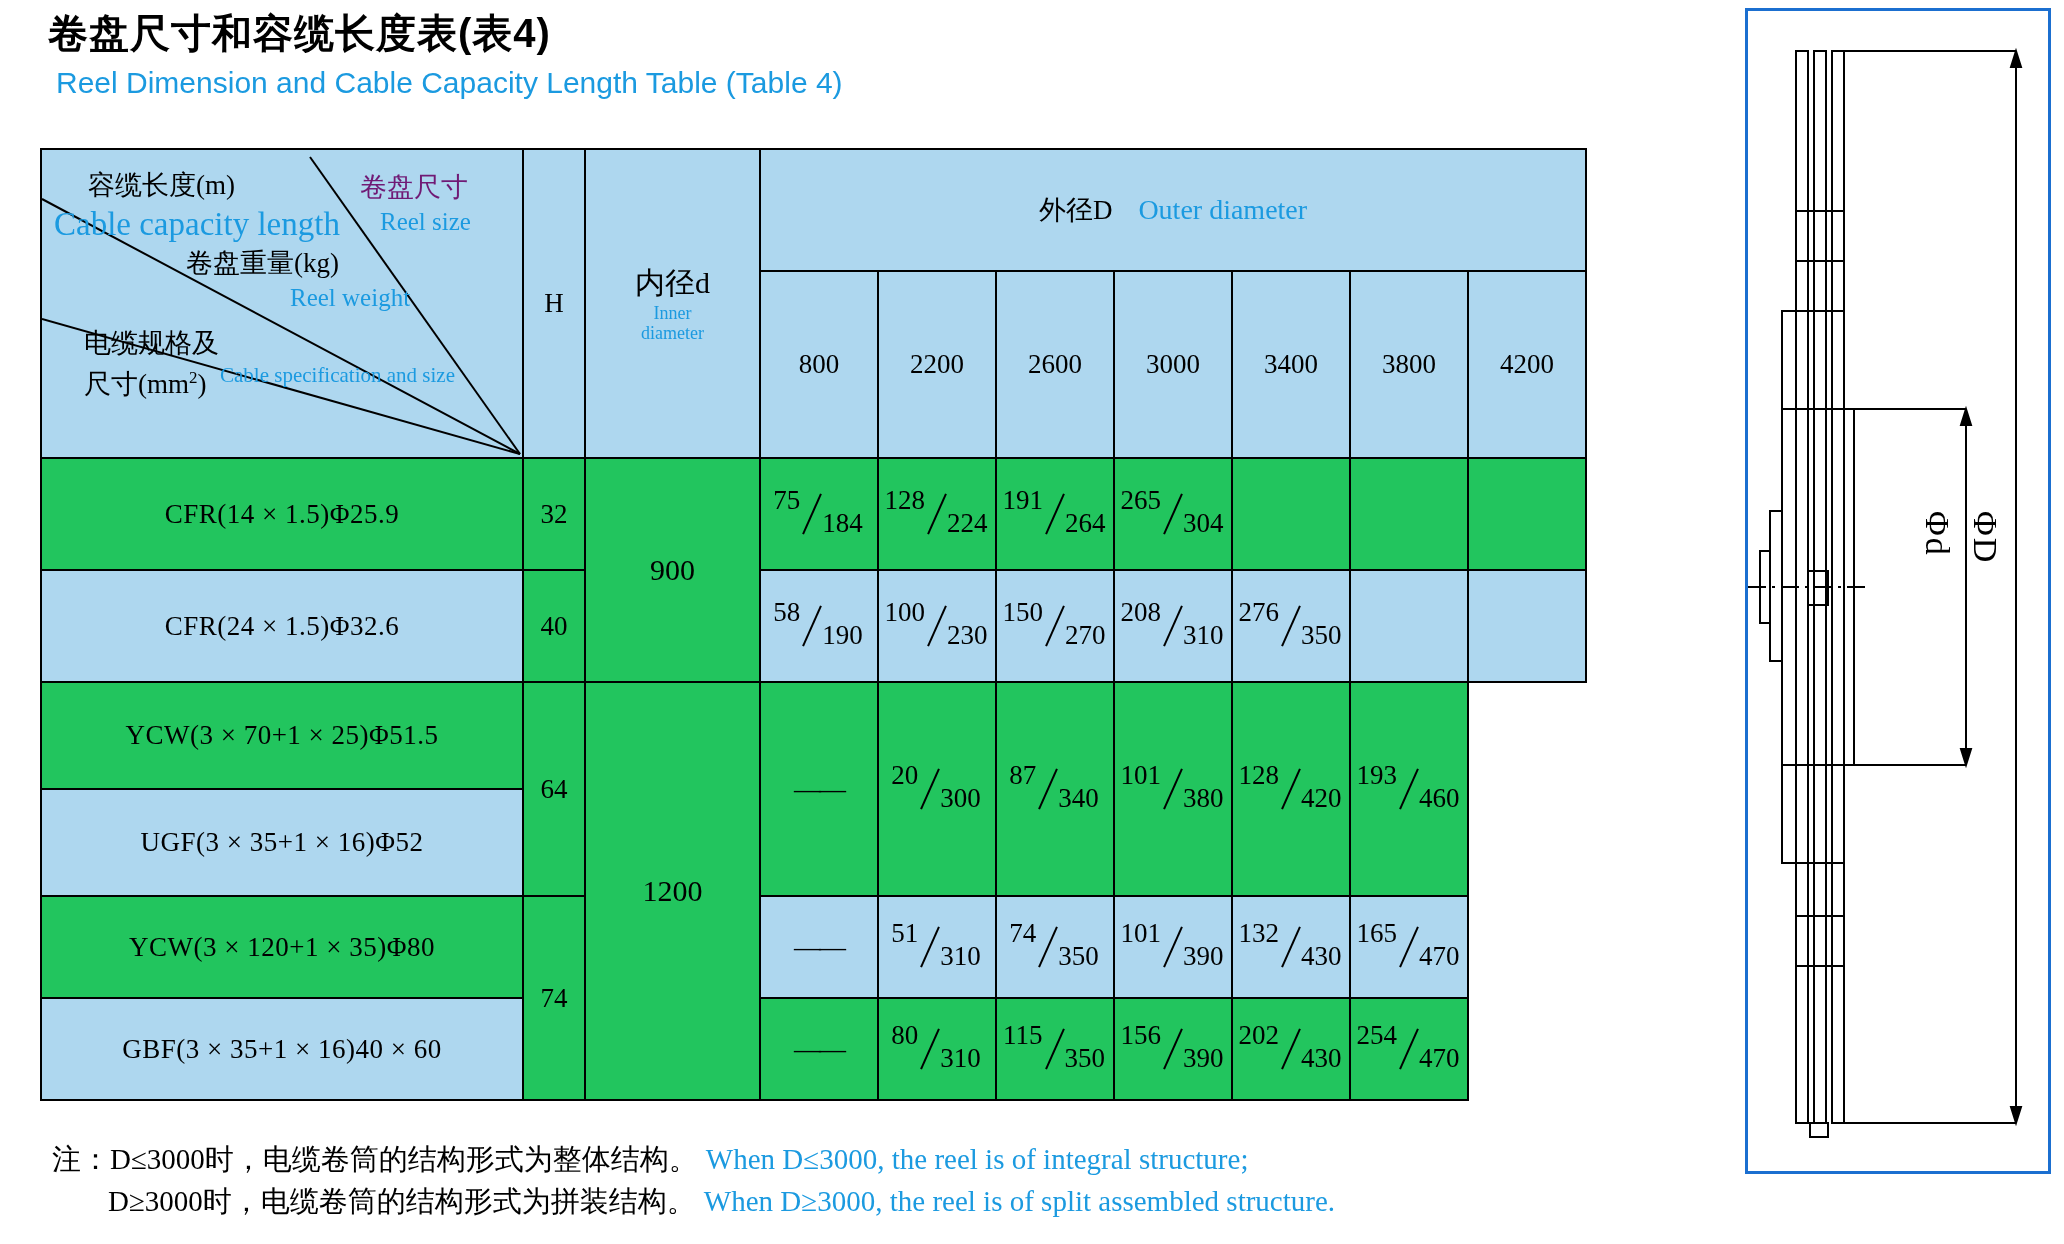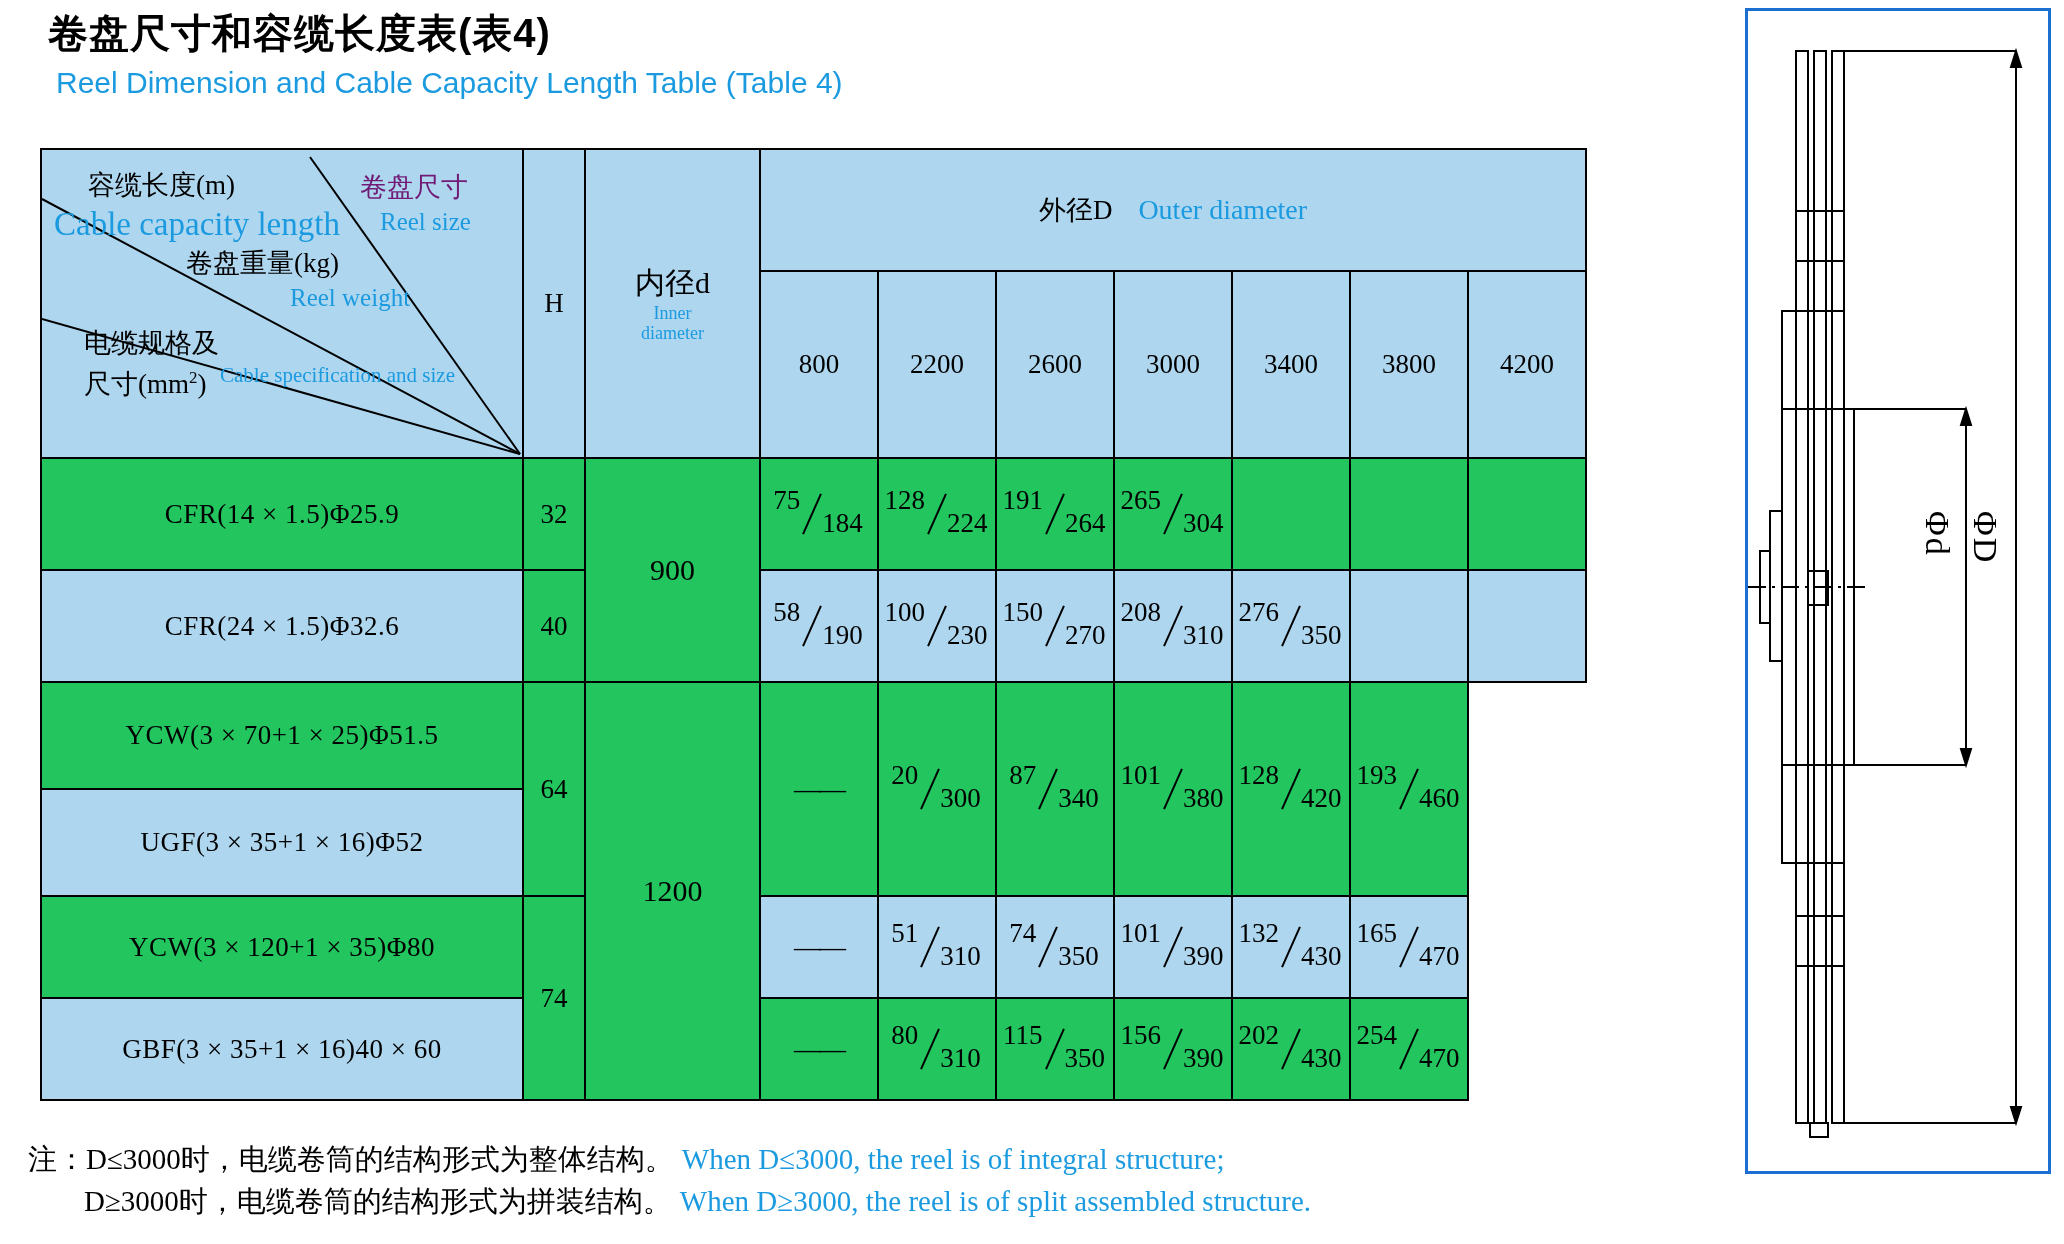--- a/index.html
+++ b/index.html
@@ -75,21 +75,21 @@
   .frac .num{position:relative;left:-12px;top:-11px;}
   .frac .bar{
     display:inline-block;width:2px;height:44px;
     background:#000;transform:rotate(24deg);
     vertical-align:middle;margin:0 -1px;
   }
   .frac .den{position:relative;left:10px;top:12px;}
   .dash{font-size:30px;letter-spacing:-2px;}
 
   
-  .notes{position:absolute;left:28px;top:1138px;width:1700px;}
+  .notes{position:absolute;left:52px;top:1138px;width:1700px;}
   .note-line{white-space:nowrap;font-size:29px;line-height:1.45;}
   .note-line .en{color:#1b9ae0;margin-left:8px;}
   .note-line .ind{display:inline-block;width:56px;}
 
   
   .draw{
     position:absolute;left:1745px;top:8px;width:300px;height:1160px;
     border:3px solid #1b6fd0;background:#fff;
   }
   .draw svg{display:block;}

